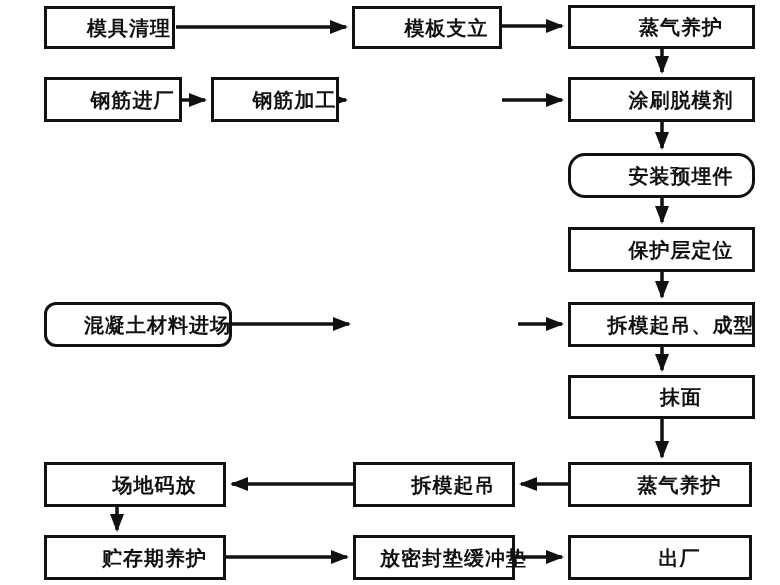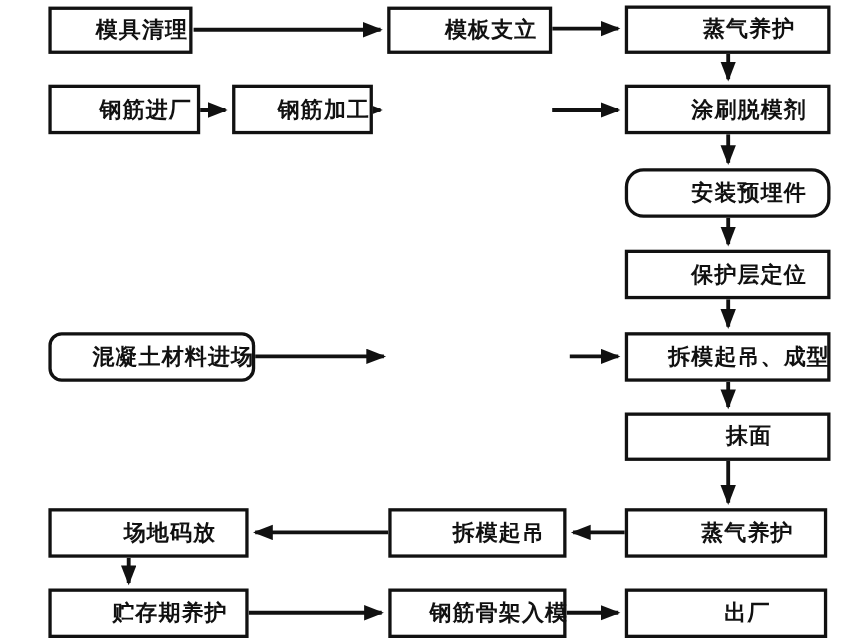--- a/index.html
+++ b/index.html
@@ -96,16 +96,16 @@
   <div class="node" style="left:44px;  top:302px; width:188px; height:45px;border-radius:12px;">混凝土材料进场</div>
   <div class="node" style="left:568px; top:302px; width:187px; height:45px;">拆模起吊、成型</div>
 
   <div class="node" style="left:568px; top:375px; width:187px; height:44px;">抹面</div>
 
   <div class="node" style="left:44px;  top:462px; width:182px; height:45px;">场地码放</div>
   <div class="node" style="left:353px; top:462px; width:162px; height:45px;">拆模起吊</div>
   <div class="node" style="left:568px; top:462px; width:184px; height:45px;">蒸气养护</div>
 
   <div class="node" style="left:44px;  top:535px; width:182px; height:45px;text-align:right;">贮存期养护</div>
-  <div class="node" style="left:353px; top:535px; width:162px; height:45px;">钢筋骨架入模</div>
+  <div class="node" style="left:353px; top:535px; width:162px; height:45px;">放密封垫缓冲垫</div>
   <div class="node" style="left:568px; top:535px; width:184px; height:45px;">出厂</div>
 
 </div>
 
 </body></html>

